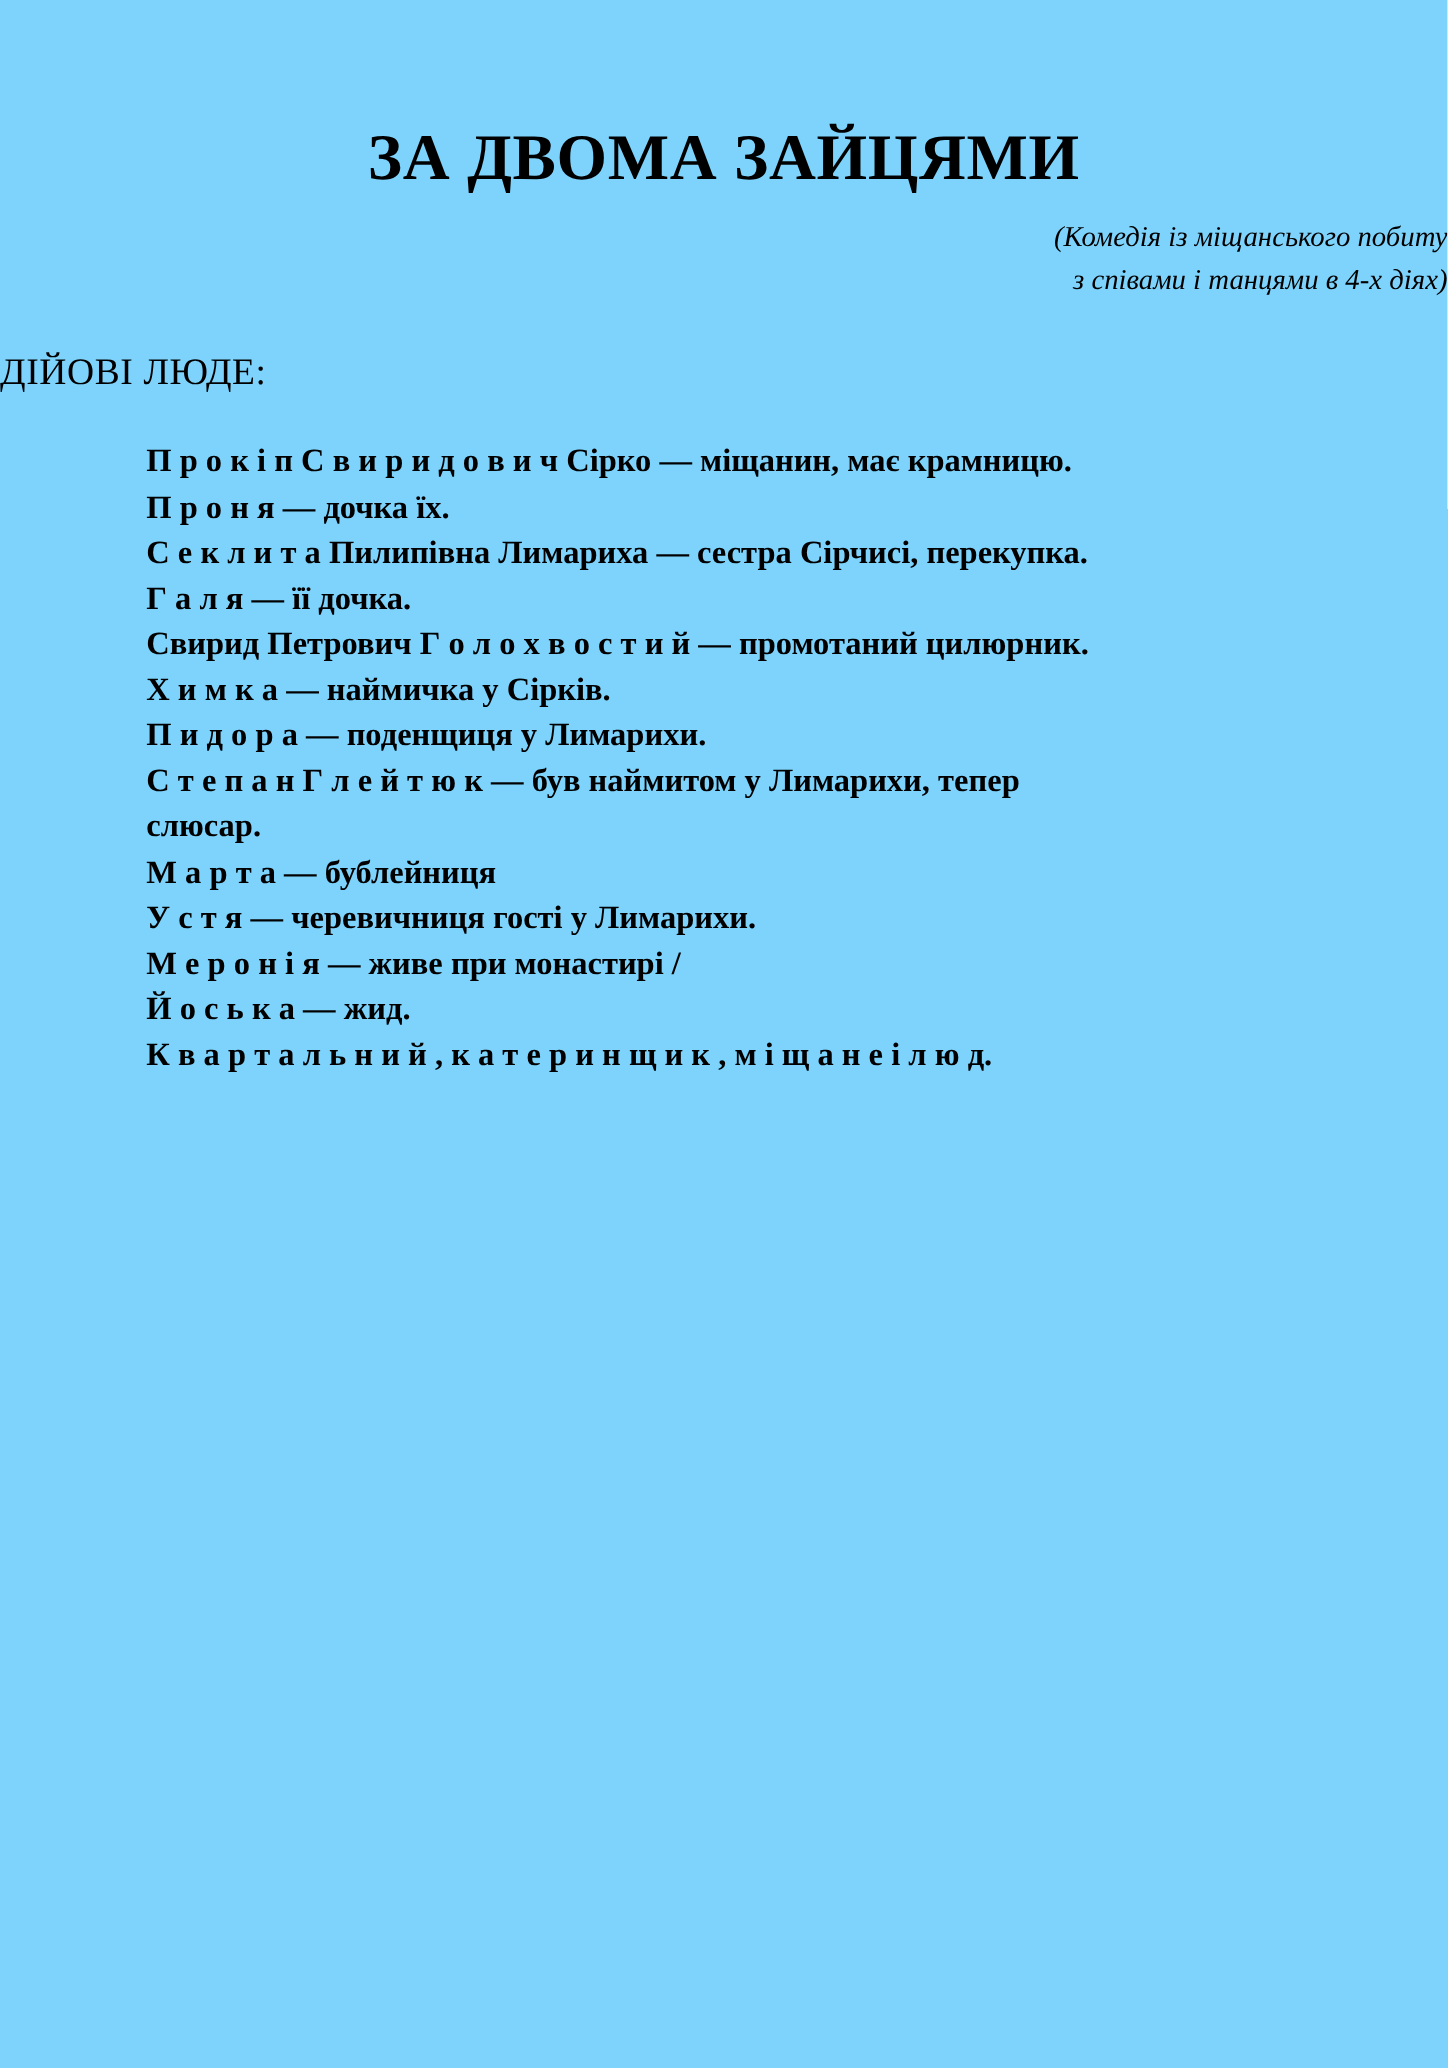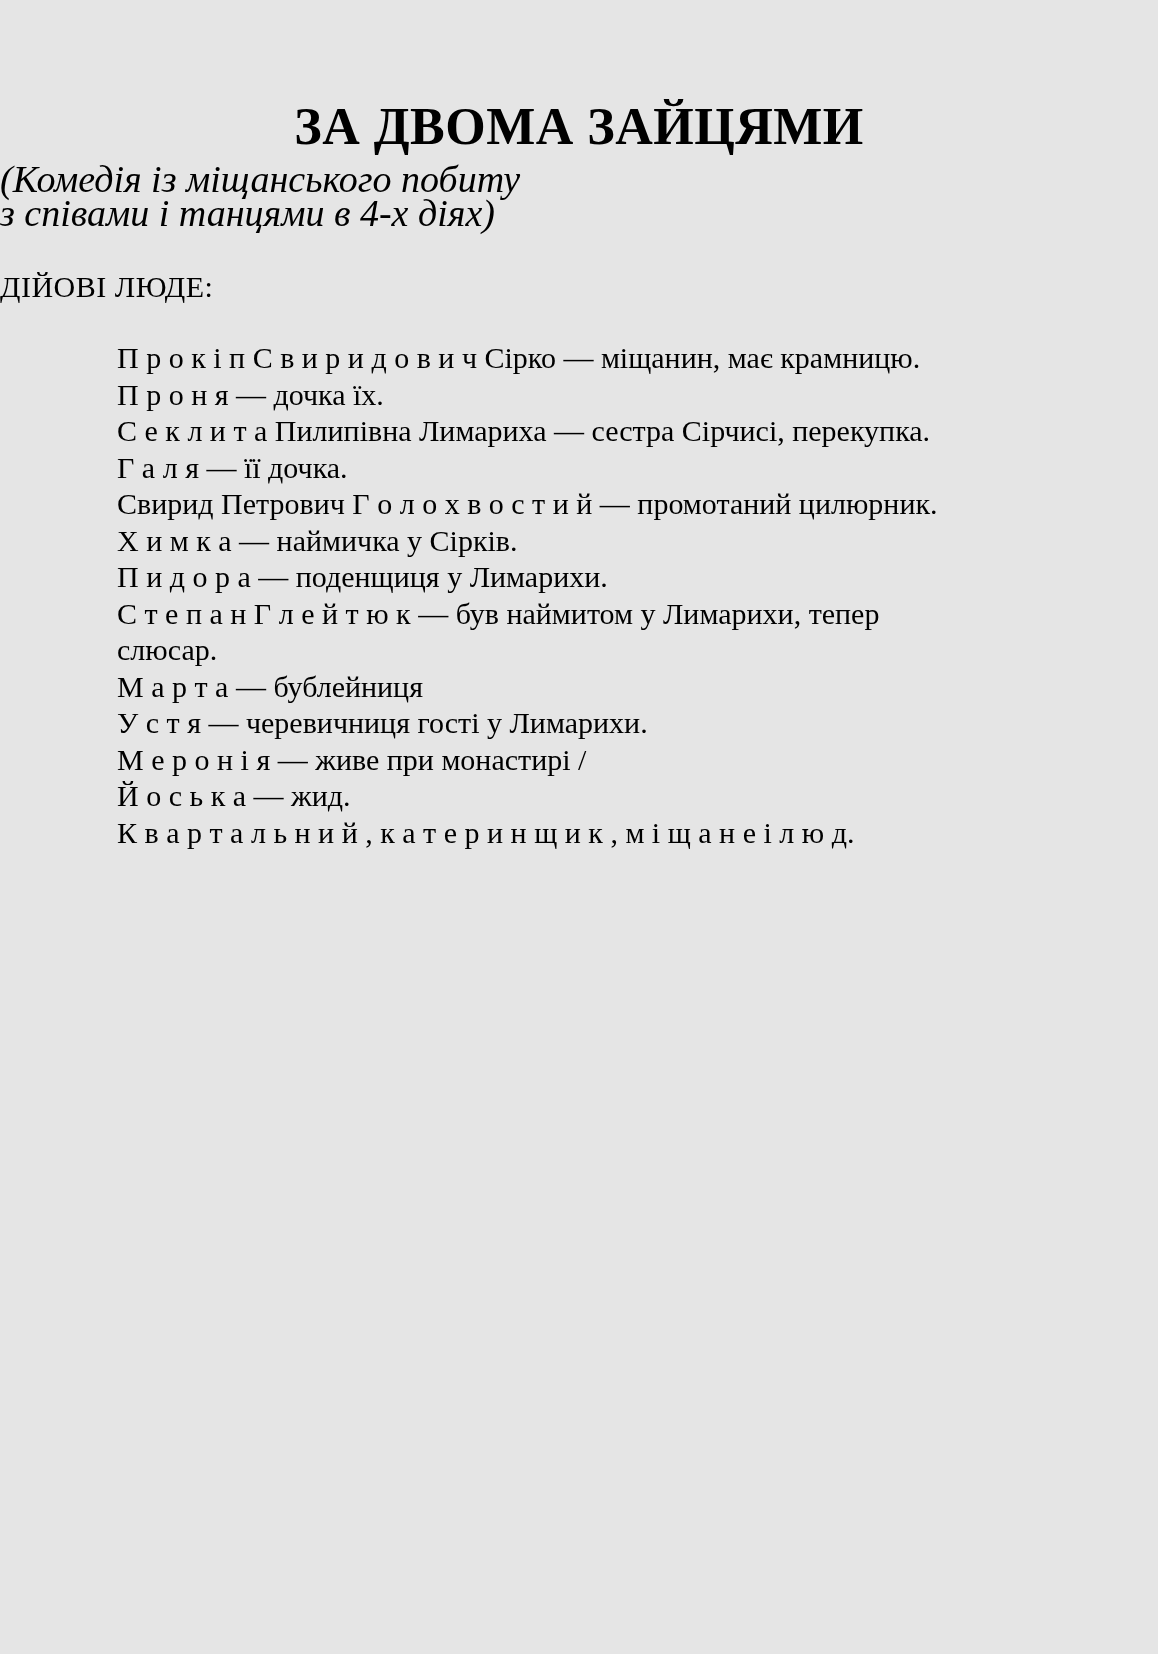--- a/index.html
+++ b/index.html
@@ -4,49 +4,50 @@
 <style>
   html, body {
     margin: 0;
     padding: 0;
     background: #ffffff;
   }
   .page {
     position: relative;
     width: 1158px;
     height: 1654px;
-    background: #e5e5e5;
+    background: #7dd3fc;
     color: #000000;
     font-family: "Liberation Serif", "DejaVu Serif", serif;
     overflow: hidden;
   }
   .title {
     margin: 98px 40px 0 40px;
     text-align: center;
     font-weight: bold;
     font-size: 52px;
     line-height: 1.1;
     letter-spacing: 0.5px;
   }
   .subtitle {
-    margin-top: 7px;
-    text-align: left;
+    margin-top: 18px;
+    text-align: right;
     font-style: italic;
-    font-size: 38px;
+    font-size: 23px;
     line-height: 34px;
   }
   .cast-heading {
     margin-top: 40px;
     font-size: 30px;
     letter-spacing: 0.5px;
   }
   .cast-list {
     margin: 36px 100px 0 117px;
-    font-size: 30px;
+    font-size: 26px;
     line-height: 36.5px;
+    font-weight: bold;
   }
   .cast-line {
     white-space: nowrap;
   }
 </style>
 </head>
 <body>
 
 <div class="page">
   <h1 class="title">ЗА ДВОМА ЗАЙЦЯМИ</h1>

